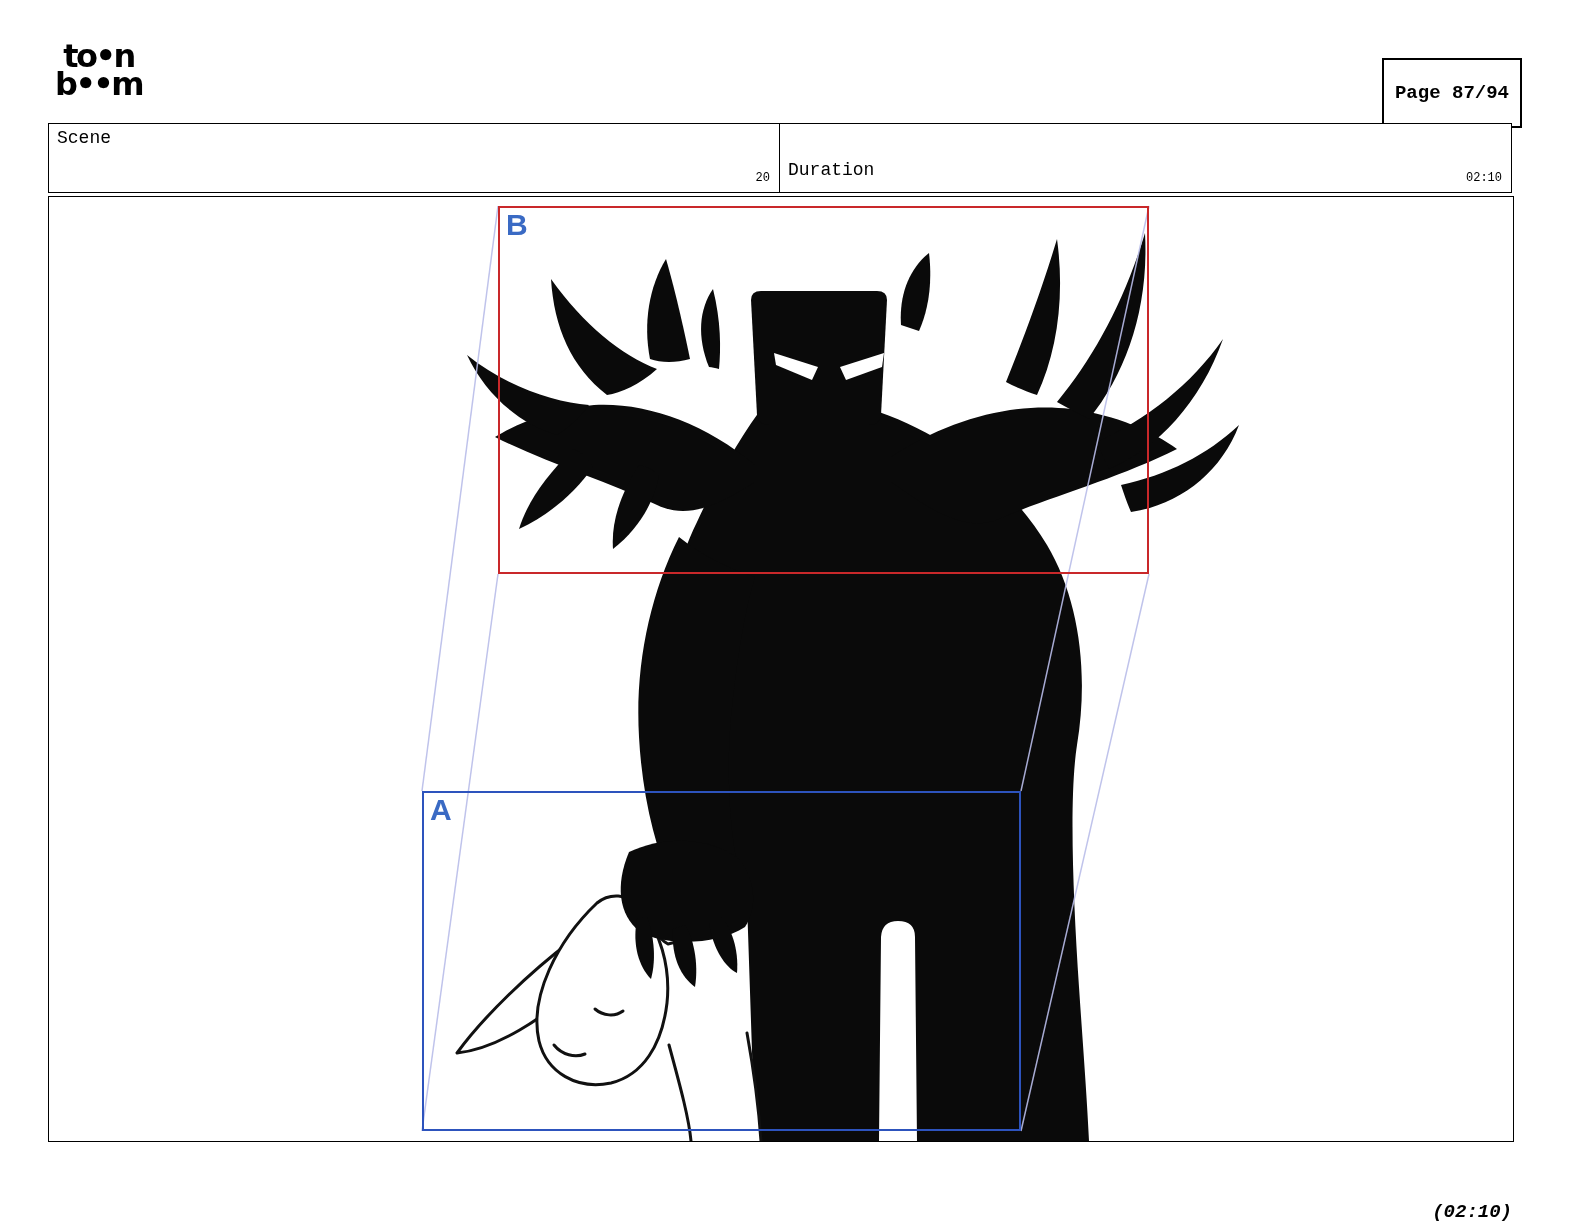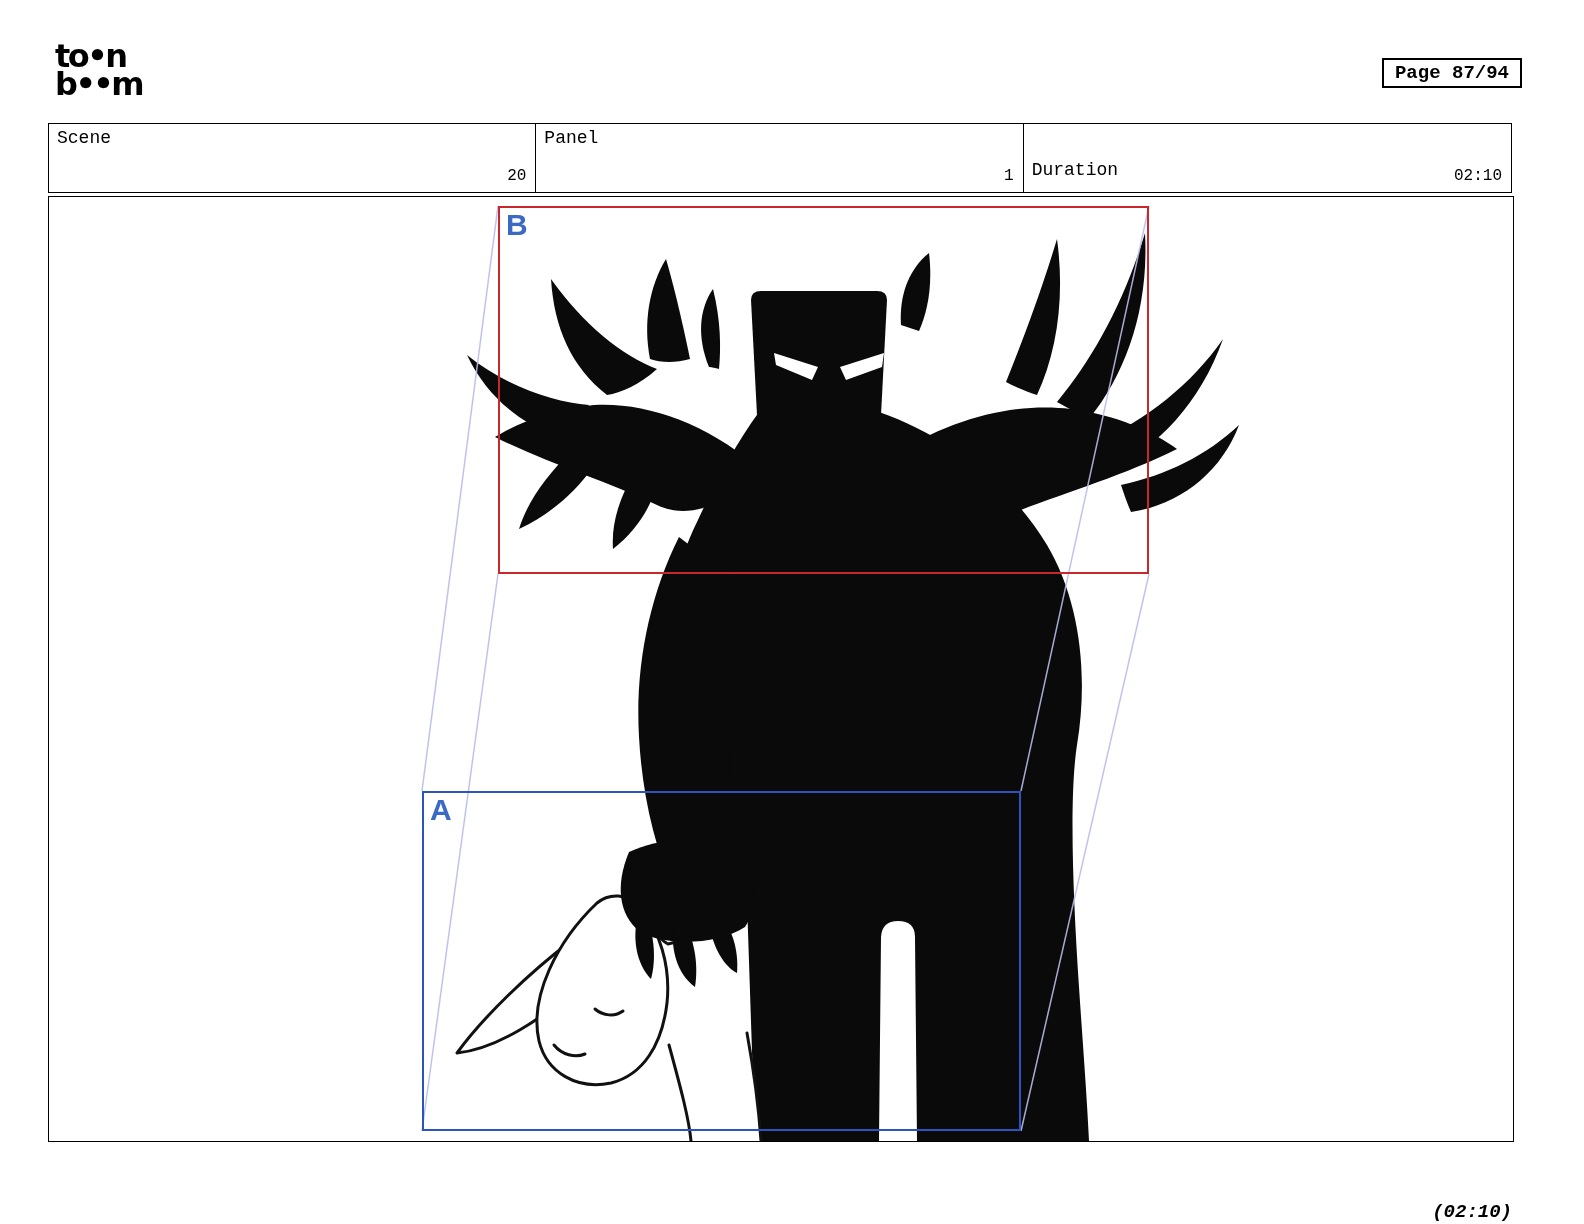--- a/index.html
+++ b/index.html
@@ -3,34 +3,34 @@
 <meta charset="utf-8">
 <style>
   html,body{margin:0;padding:0;background:#ffffff;}
   body{width:1584px;height:1224px;position:relative;overflow:hidden;
        font-family:"Liberation Mono",monospace;color:#000;}
   .page{position:absolute;inset:0;background:#fff;}
 
   
   .logo{position:absolute;left:55px;top:42px;
         font-family:"DejaVu Sans",sans-serif;font-weight:900;
-        font-size:32px;line-height:28px;letter-spacing:-2.5px;color:#000;}
+        font-size:32px;line-height:28px;letter-spacing:-2.5px;color:#000;text-align:center;}
 
   
   .page-box{position:absolute;top:58px;right:62px;border:2px solid #000;
-            padding:2px 11px;font-weight:bold;font-size:19px;background:#fff;}
+            padding:22px 11px;font-weight:bold;font-size:19px;background:#fff;}
 
   
   .info-table{position:absolute;left:48px;top:123px;width:1464px;height:70px;
               display:flex;border:1px solid #000;box-sizing:border-box;background:#fff;justify-content:center;}
   .info-cell{flex:1 1 33.33%;position:relative;border-right:1px solid #000;
              padding:4px 8px;box-sizing:border-box;}
   .info-cell:last-child{border-right:none;margin-top:32px;}
   .info-label{font-size:18px;}
-  .info-value{position:absolute;right:9px;bottom:7px;font-size:16px;}
+  .info-value{position:absolute;right:9px;bottom:7px;font-size:12px;}
 
   
   .panel{position:absolute;left:48px;top:196px;width:1464px;height:944px;
          border:1px solid #000;box-sizing:content-box;background:#fff;}
   .artwork{position:absolute;left:0;top:0;width:1464px;height:944px;}
 
   .frame{position:absolute;border:2px solid #000;box-sizing:border-box;}
   .frame-b{left:449px;top:9px;width:651px;height:368px;}
   .frame-a{left:373px;top:594px;width:599px;height:340px;}
   .frame-label{position:absolute;left:6px;top:2px;
@@ -51,24 +51,20 @@
   </div>
 
   <div class="page-box">
     <span>Page 87/94</span>
   </div>
 
   <div class="info-table">
     <div class="info-cell">
       <div class="info-label">Scene</div>
       <div class="info-value">20</div>
-    </div>
-    <div class="info-cell">
-      <div class="info-label">Panel</div>
-      <div class="info-value">1</div>
     </div>
     <div class="info-cell">
       <div class="info-label">Duration</div>
       <div class="info-value">02:10</div>
     </div>
   </div>
 
   <div class="panel">
 
     <svg class="artwork" viewBox="0 0 1464 944" xmlns="http://www.w3.org/2000/svg">

